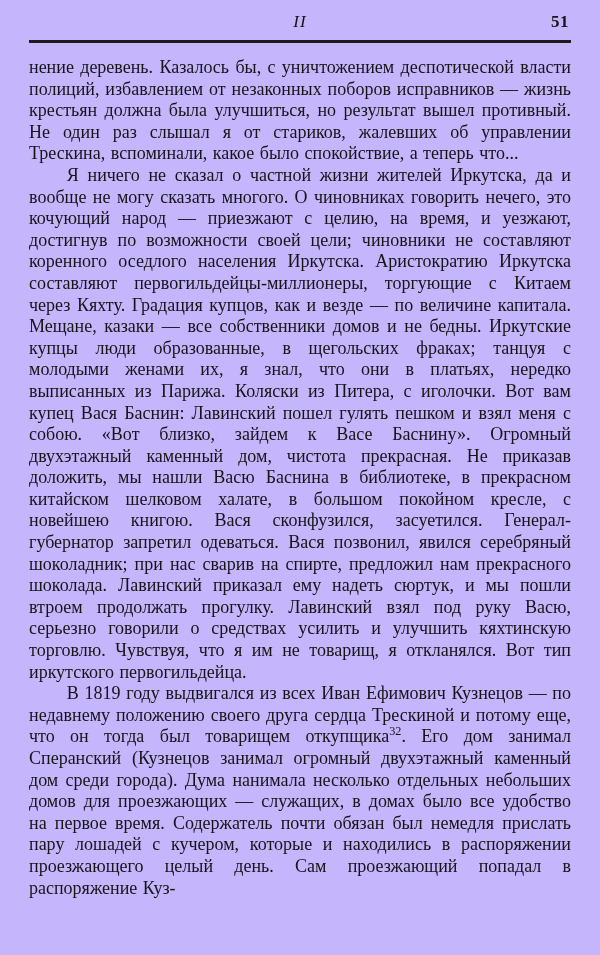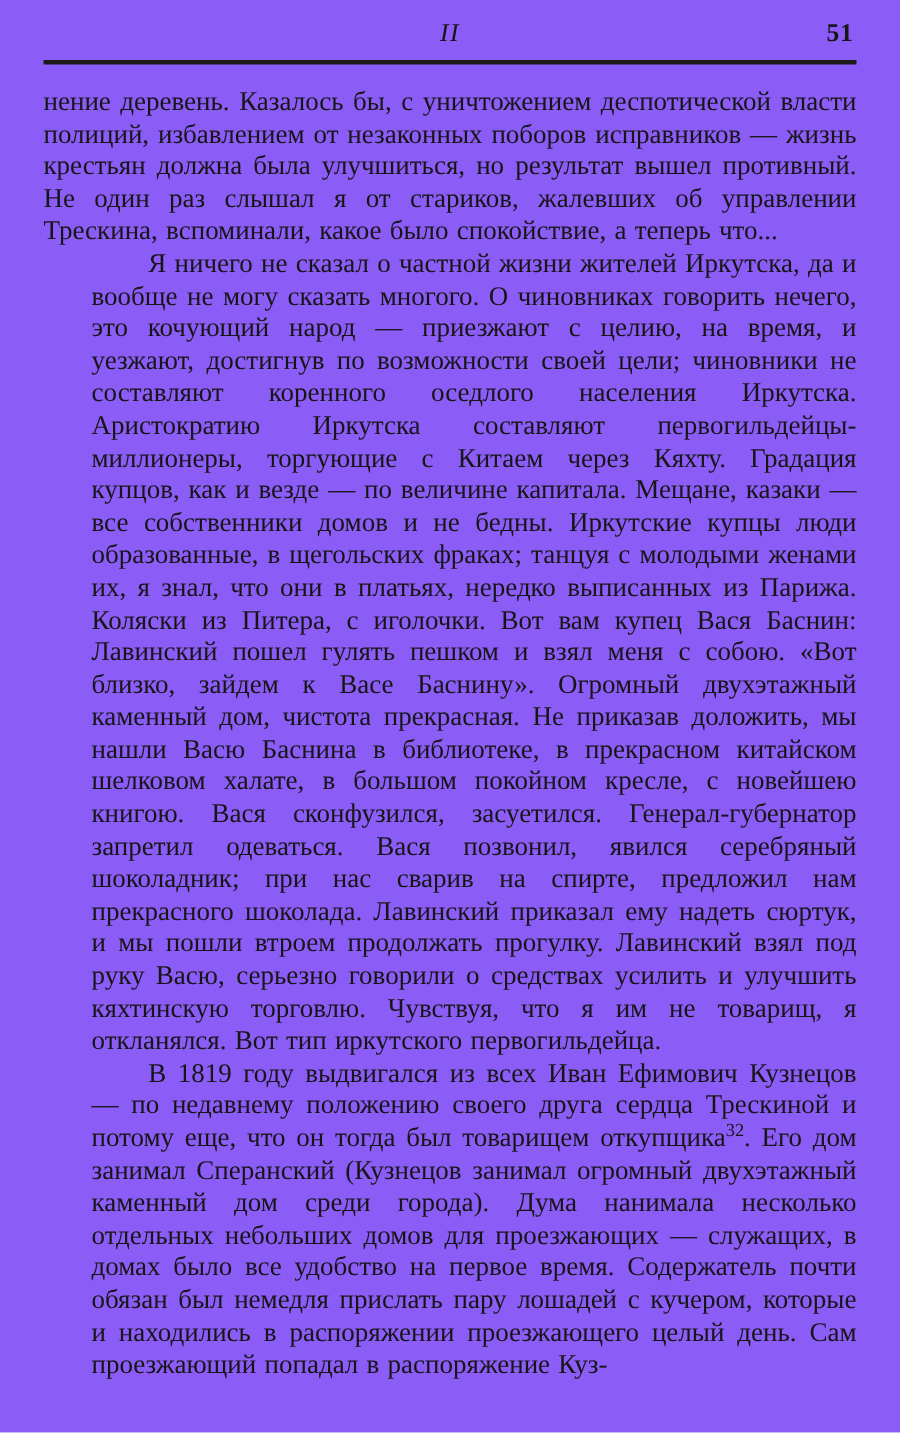--- a/index.html
+++ b/index.html
@@ -5,21 +5,21 @@
   html, body {
     margin: 0;
     padding: 0;
     background: #ffffff;
   }
   .book-page {
     position: relative;
     width: 600px;
     height: 955px;
     margin: 0 auto;
-    background: #8b5cf6;
+    background: #c4b5fd;
     box-sizing: border-box;
     padding: 12px 29px 10px 29px;
     font-family: "Liberation Serif", "DejaVu Serif", serif;
     color: #161616;
     overflow: hidden;
   }
   .page-header {
     position: relative;
     height: 26px;
     font-size: 17px;
@@ -48,21 +48,20 @@
     font-size: 18px;
     line-height: 21.6px;
     text-align: justify;
     word-spacing: 1px;
   }
   .text-body p {
     margin: 0;
   }
   .text-body p.indented {
     text-indent: 2.1em;
-    margin-left: 32px;
   }
   sup.footnote-ref {
     font-size: 0.68em;
     line-height: 0;
     vertical-align: super;
   }
 </style>
 </head>
 <body>
 

